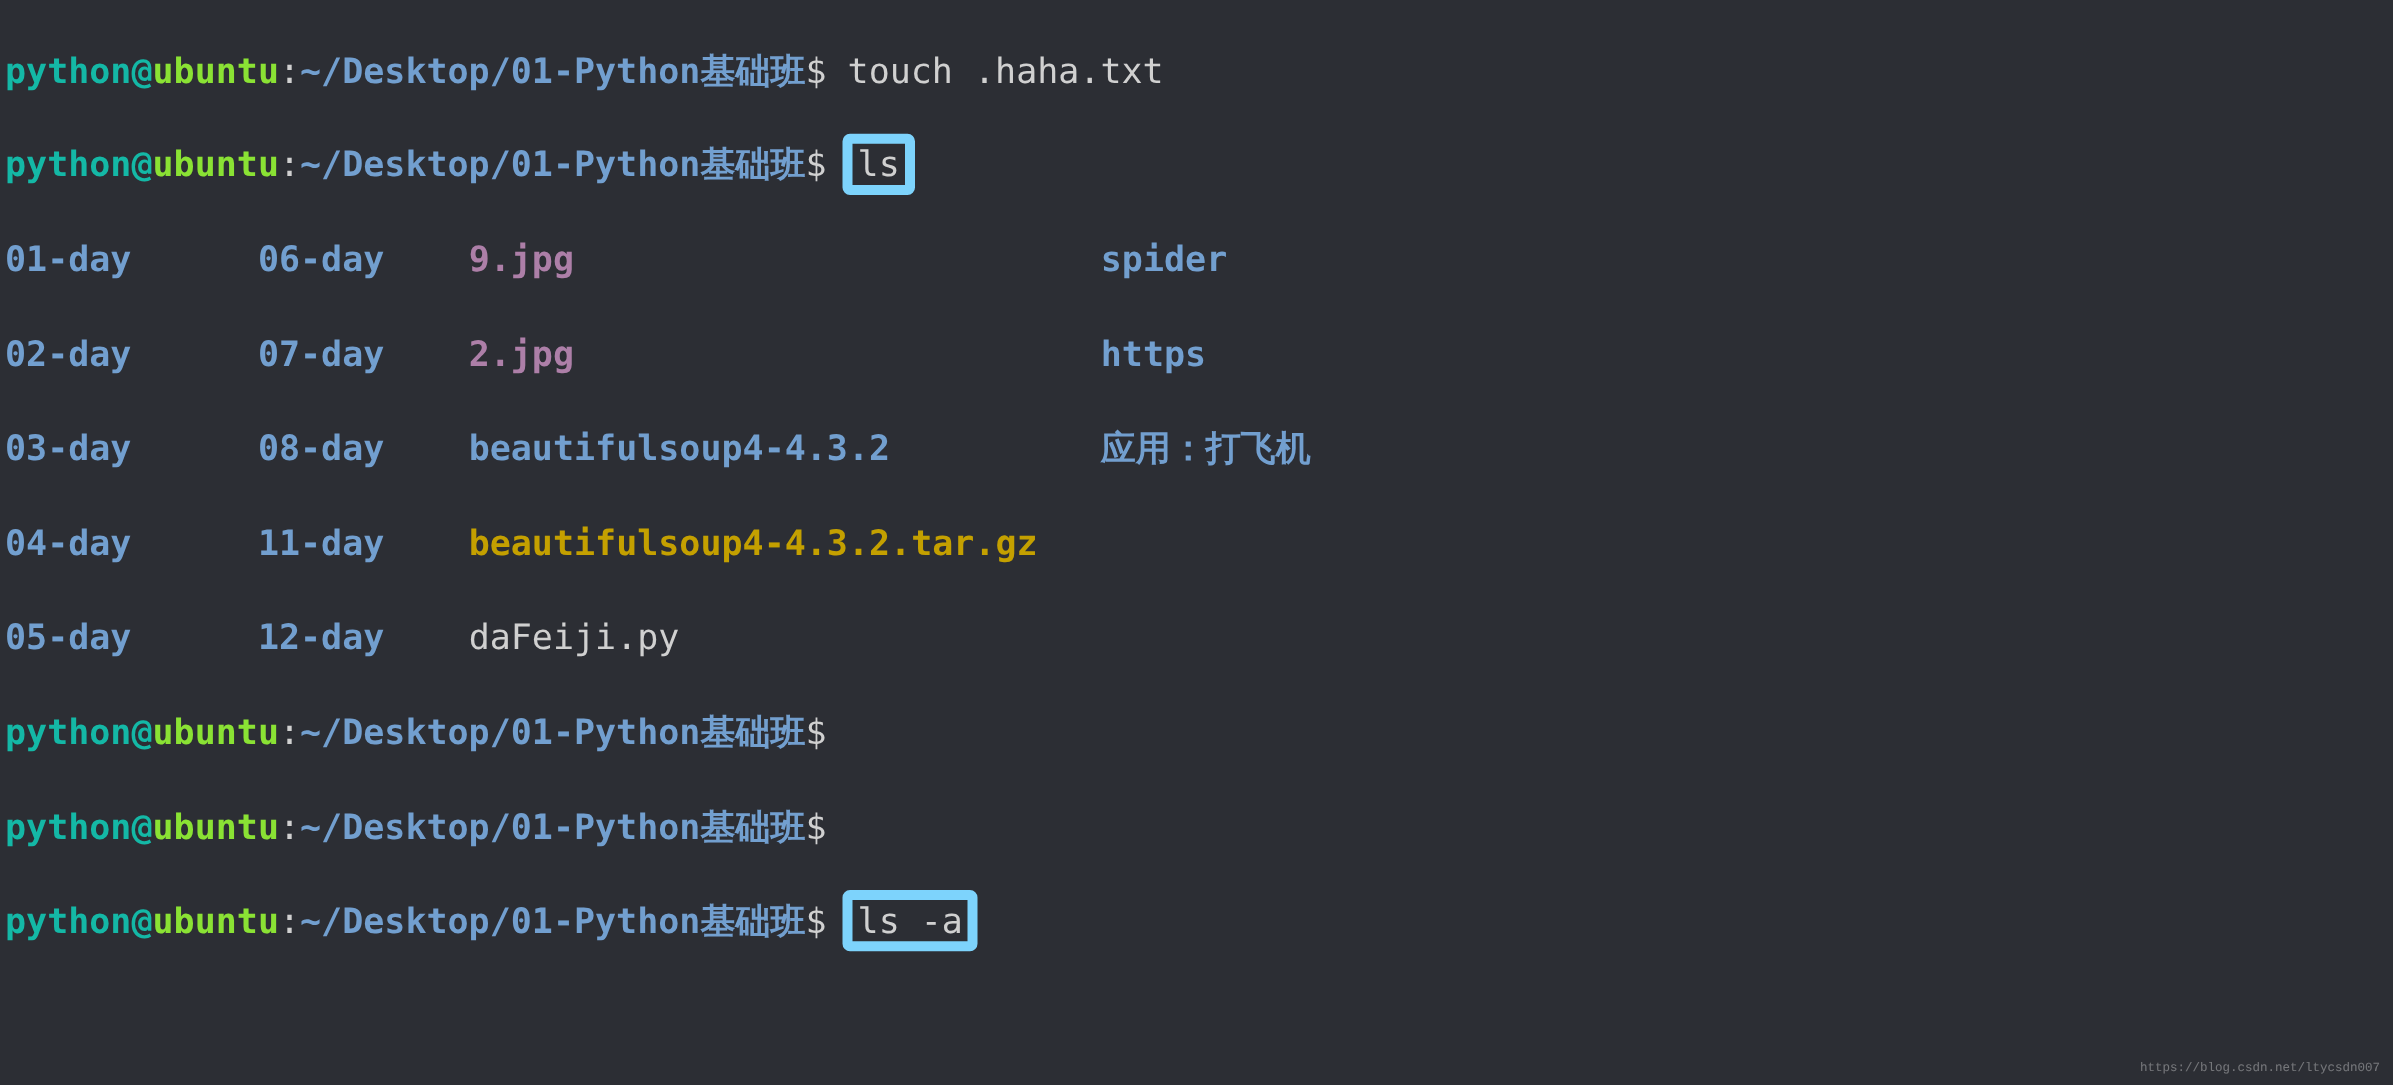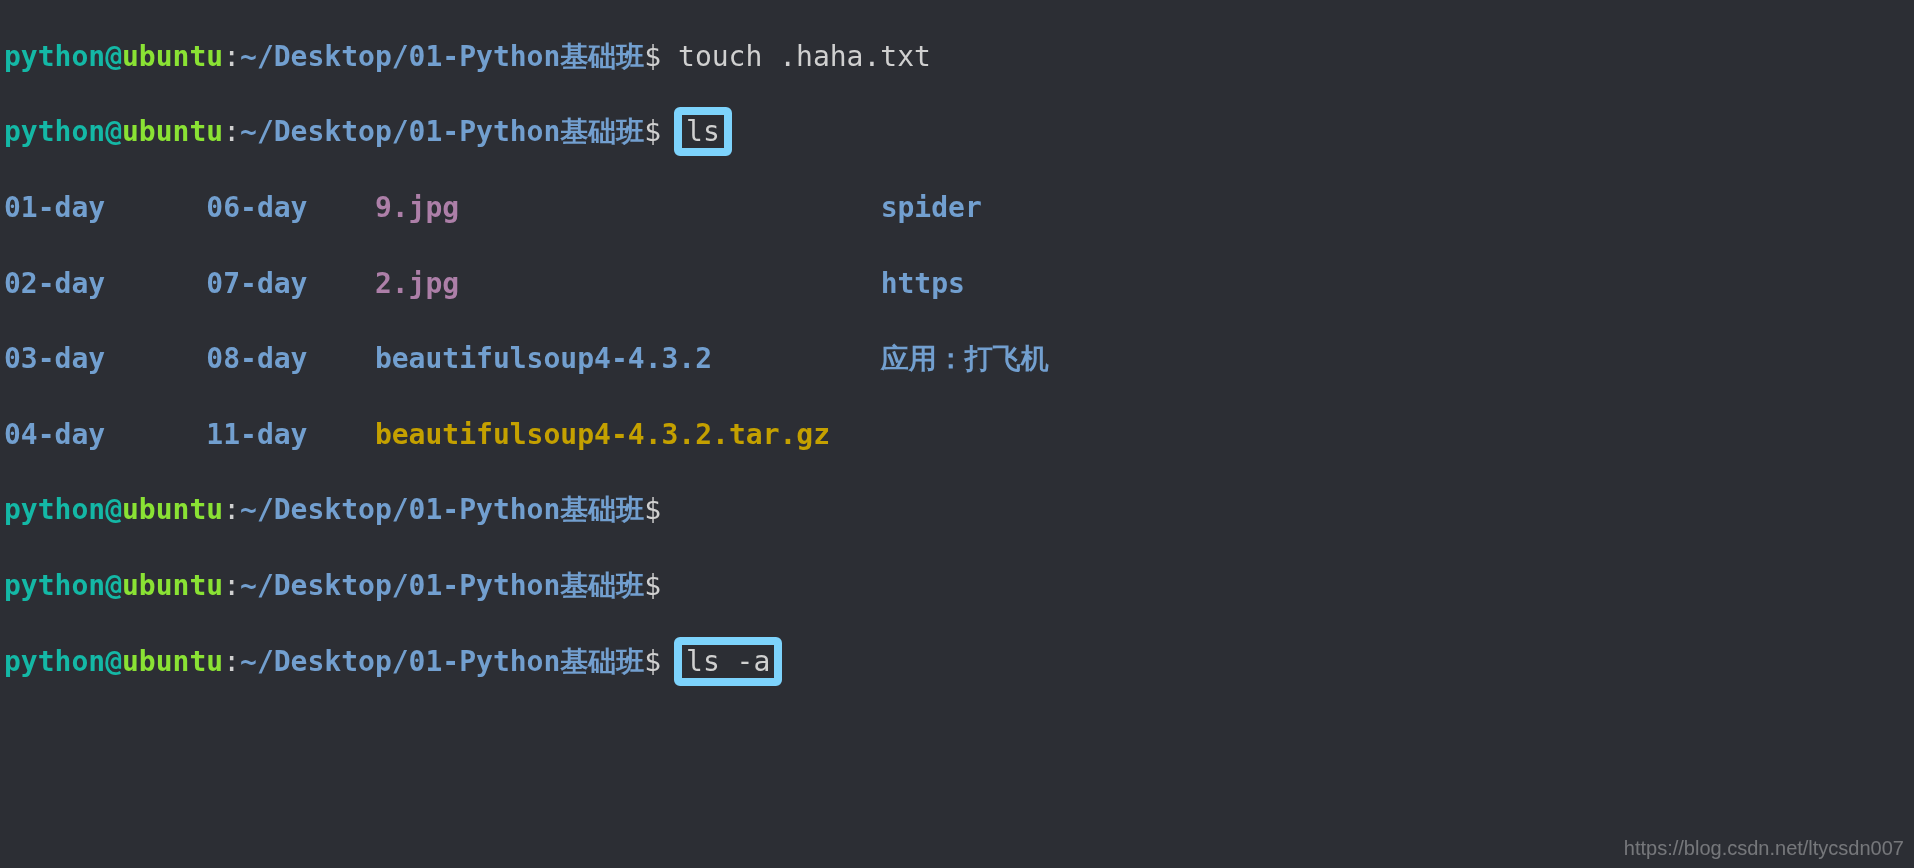--- a/index.html
+++ b/index.html
@@ -31,36 +31,37 @@
   .redbox {
     border: 8px solid #7dd3fc;
     border-radius: 6px;
     padding: 0 4px;
     margin-left: -4px;
   }
   .watermark {
     position: absolute;
     right: 10px;
     bottom: 6px;
-    font-size: 20px;
+    font-size: 10px;
     color: rgba(255,255,255,0.35);
-    font-family: Liberation Sans, sans-serif;
+    font-family: Liberation Mono, monospace;
   }
   .row { display:block; }
 </style>
 </head>
 <body>
 
 <div class="term">
 <span class="row"><span class="user">python</span><span class="user">@</span><span class="host">ubuntu</span><span class="dollar">:</span><span class="path">~/Desktop/01-Python基础班</span><span class="dollar">$</span> <span class="cmd">touch .haha.txt</span></span>
 <span class="row"><span class="user">python</span><span class="user">@</span><span class="host">ubuntu</span><span class="dollar">:</span><span class="path">~/Desktop/01-Python基础班</span><span class="dollar">$</span> <span class="cmd redbox">ls</span></span>
 <span class="row"><span class="dir">01-day</span>      <span class="dir">06-day</span>    <span class="img">9.jpg</span>                         <span class="dir">spider</span></span>
 <span class="row"><span class="dir">02-day</span>      <span class="dir">07-day</span>    <span class="img">2.jpg</span>                         <span class="dir">https</span></span>
 <span class="row"><span class="dir">03-day</span>      <span class="dir">08-day</span>    <span class="dir">beautifulsoup4-4.3.2</span>          <span class="dir">应用：打飞机</span></span>
 <span class="row"><span class="dir">04-day</span>      <span class="dir">11-day</span>    <span class="archive">beautifulsoup4-4.3.2.tar.gz</span></span>
+<span class="row"><span class="dir">05-day</span>      <span class="dir">12-day</span>    <span class="plain">daFeiji.py</span></span>
 <span class="row"><span class="user">python</span><span class="user">@</span><span class="host">ubuntu</span><span class="dollar">:</span><span class="path">~/Desktop/01-Python基础班</span><span class="dollar">$</span> <span class="cmd"></span></span>
 <span class="row"><span class="user">python</span><span class="user">@</span><span class="host">ubuntu</span><span class="dollar">:</span><span class="path">~/Desktop/01-Python基础班</span><span class="dollar">$</span> <span class="cmd"></span></span>
 <span class="row"><span class="user">python</span><span class="user">@</span><span class="host">ubuntu</span><span class="dollar">:</span><span class="path">~/Desktop/01-Python基础班</span><span class="dollar">$</span> <span class="cmd redbox">ls -a</span></span>
 
 
 
 
 
 
 </div>

